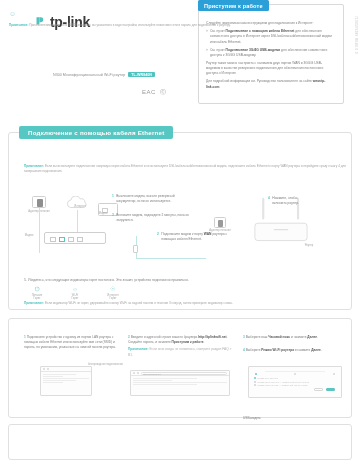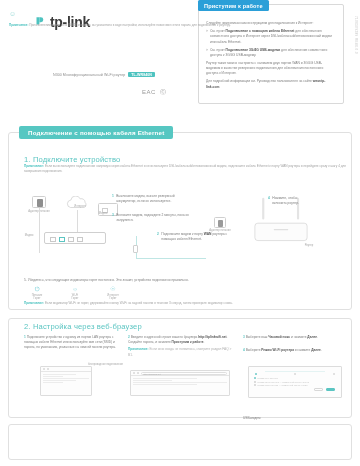--- a/index.html
+++ b/index.html
@@ -177,21 +177,20 @@
       <p><span>Для подробной информации см. Руководство пользователя на сайте </span><span class="gs-link">www.tp-link.com</span></p>
     </div>
   </div>
 
   <div class="vmargin">7106509289 REV6.0.0</div>
 
   <div class="sec sec-eth">
     <div class="sec-tab">Подключение с помощью кабеля Ethernet</div>
   </div>
 
-  <div class="step-h" style="left:24px; top:155px;">1. Подключите устройство</div>
 
   <div class="eth-note">
     <span class="note-label">Примечание:</span>
     <span>Если вы используете подключение напрямую через кабель Ethernet и не используете DSL/кабельный/оптоволоконный модем, подключите кабель Ethernet к порту WAN роутера и перейдите сразу к шагу 4 для завершения подключения.</span>
   </div>
 
   <div class="dg box-outline" style="left:32px; top:196px; width:14px; height:12px;">
     <div style="position:absolute; left:4px; top:2px; width:6px; height:8px; background:#8f8f8f; border-radius:1px;"></div>
   </div>
   <div class="dlabel" style="left:22px; top:210px;">Адаптер питания</div>
@@ -279,21 +278,20 @@
     </div>
   </div>
 
   <div class="eth-note" style="top:301px;">
     <span class="note-label">Примечание:</span>
     <span>Если индикатор Wi-Fi не горит, удерживайте кнопку Wi-Fi на задней панели в течение 3 секунд, затем проверьте индикатор снова.</span>
   </div>
 
   <div class="sec sec-web"></div>
 
-  <div class="step-h" style="left:24px; top:322px;">2. Настройка через веб-браузер</div>
 
   <div class="col" style="left:24px; top:335px; width:98px;">
     <span class="cnum">1</span>
     <span>Подключите устройство к одному из портов LAN роутера с помощью кабеля Ethernet или используйте имя сети (SSID) и пароль, по умолчанию, указанные на нижней панели роутера.</span>
   </div>
   <div class="shot" style="left:40px; top:366px; width:52px; height:30px;">
     <div class="shot-bar">
       <span class="dot"></span>
       <span class="dot"></span>
     </div>

